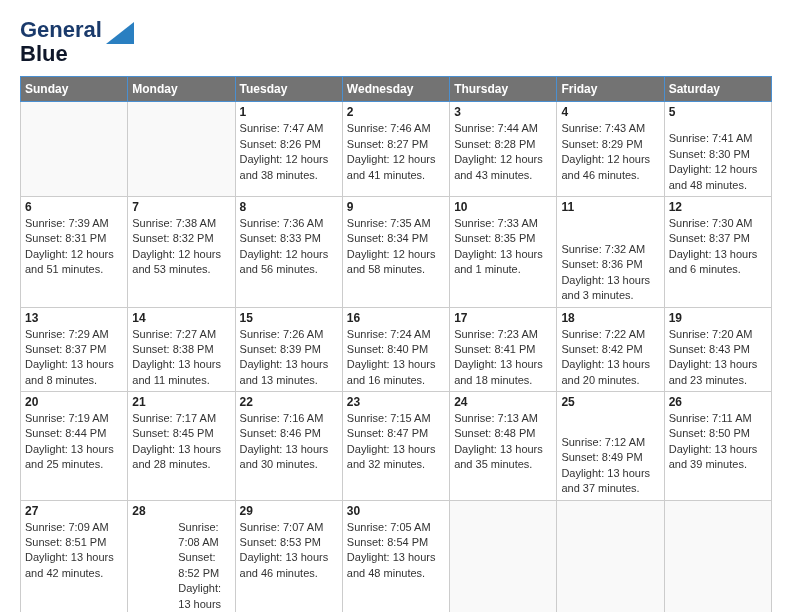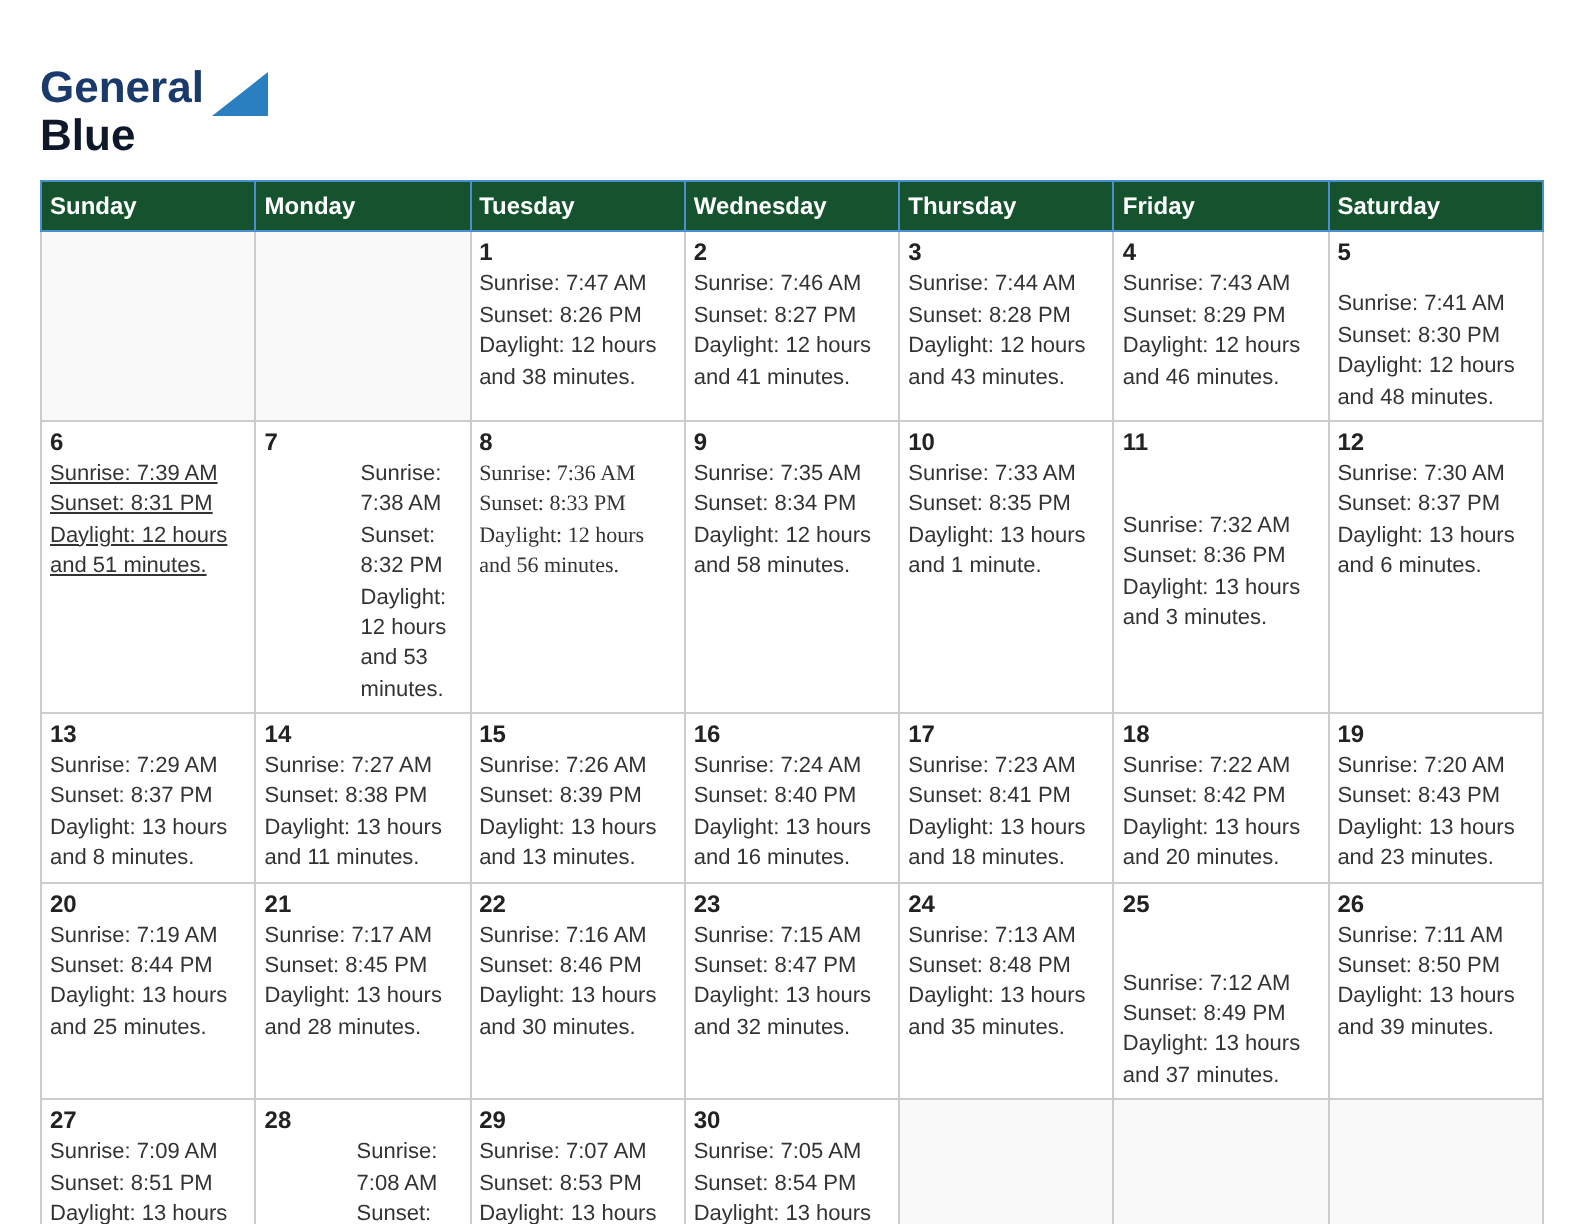--- a/index.html
+++ b/index.html
@@ -6,21 +6,21 @@
     body {
       font-family: Arial, sans-serif;
       background: #fff;
       width: 792px;
       height: 612px;
       overflow: hidden;
     }
     .page {
       width: 792px;
       height: 612px;
-      padding: 32px 20px 12px 20px;
+      padding: 18px 20px 12px 20px;
       display: flex;
       flex-direction: column;
     }
     .header {
       display: flex;
       justify-content: space-between;
       align-items: flex-start;
       margin-bottom: 10px;
     }
     .logo {
@@ -47,21 +47,21 @@
       color: #444;
     }
     .calendar {
       flex: 1;
       border: 1px solid #ccc;
       border-collapse: collapse;
       width: 100%;
       table-layout: fixed;
     }
     .calendar th {
-      background: #14532d;
+      background: #737373;
       color: #fff;
       font-size: 12px;
       font-weight: bold;
       padding: 5px 4px;
       border: 1px solid #4a8fd0;
       text-align: left;
     }
     .calendar td {
       border: 1px solid #ccc;
       vertical-align: top;
@@ -157,35 +157,35 @@
             <span class="day-number">5</span>
             <div class="day-info" style="white-space: pre-line; margin-top: 12px;">Sunrise: 7:41 AM
 Sunset: 8:30 PM
 Daylight: 12 hours
 and 48 minutes.</div>
           </td>
         </tr>
         <tr>
           <td>
             <span class="day-number">6</span>
-            <div class="day-info" style="white-space: pre-line; text-decoration: underline;">Sunrise: 7:39 AM
+            <div class="day-info" style="white-space: pre-line;">Sunrise: 7:39 AM
 Sunset: 8:31 PM
 Daylight: 12 hours
 and 51 minutes.</div>
           </td>
           <td>
             <span class="day-number">7</span>
-            <div class="day-info" style="white-space: pre-line; margin-left: 48px;">Sunrise: 7:38 AM
+            <div class="day-info" style="white-space: pre-line;">Sunrise: 7:38 AM
 Sunset: 8:32 PM
 Daylight: 12 hours
 and 53 minutes.</div>
           </td>
           <td>
             <span class="day-number">8</span>
-            <div class="day-info" style="white-space: pre-line; font-family: Liberation Serif, serif;">Sunrise: 7:36 AM
+            <div class="day-info" style="white-space: pre-line;">Sunrise: 7:36 AM
 Sunset: 8:33 PM
 Daylight: 12 hours
 and 56 minutes.</div>
           </td>
           <td>
             <span class="day-number">9</span>
             <div class="day-info" style="white-space: pre-line;">Sunrise: 7:35 AM
 Sunset: 8:34 PM
 Daylight: 12 hours
 and 58 minutes.</div>

